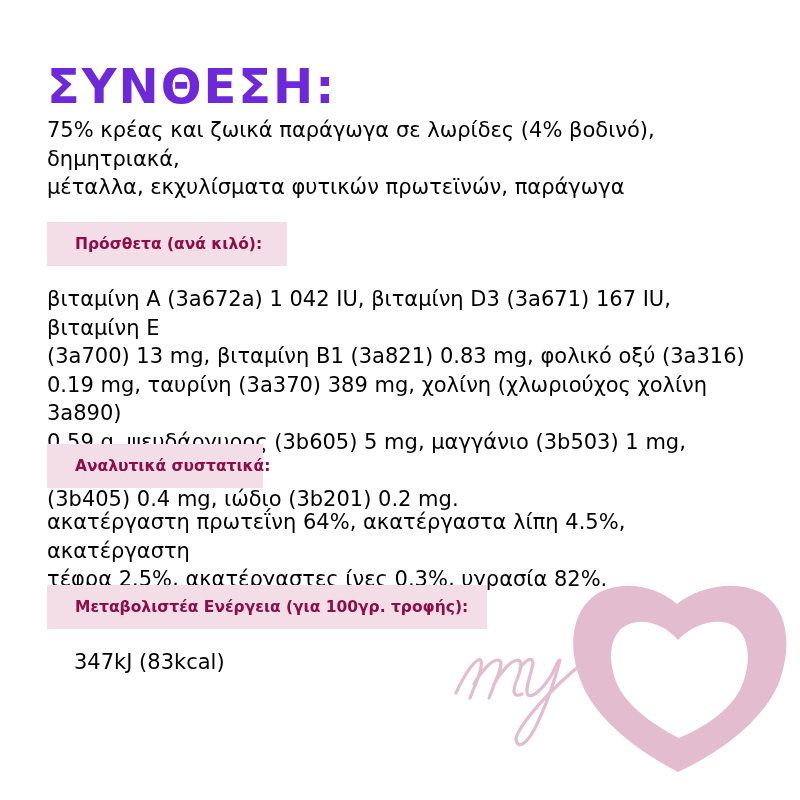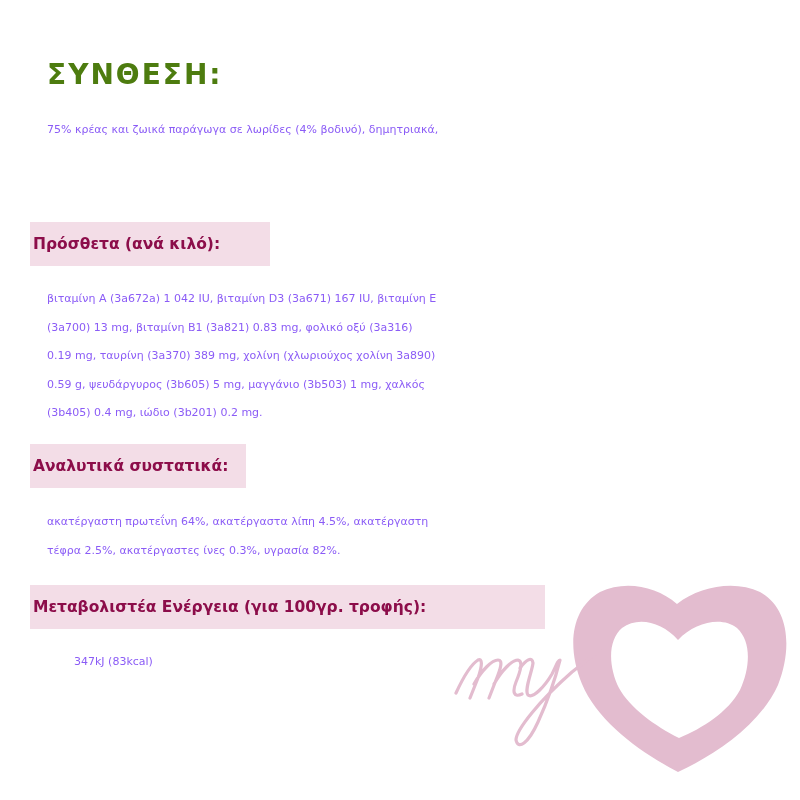--- a/index.html
+++ b/index.html
@@ -4,51 +4,52 @@
   <style>
     html, body { margin: 0; padding: 0; }
     body {
       width: 800px; height: 800px; background: #ffffff; position: relative; overflow: hidden;
       font-family: "DejaVu Sans", "Liberation Sans", sans-serif;
       color: #222222;
     }
     .title {
       position: absolute; left: 47px; top: 58px;
       font-family: "DejaVu Sans", sans-serif; font-weight: bold;
-      font-size: 28px; letter-spacing: 2px; color: #4d7c0f; margin: 0;
+      font-size: 48px; letter-spacing: 2px; color: #6d28d9; margin: 0;
     }
     .para {
       position: absolute; left: 47px; margin: 0;
-      font-size: 11px; line-height: 28.5px; color: #8b5cf6;
+      font-size: 21px; line-height: 28.5px; color: #000000;
       font-family: "DejaVu Sans", sans-serif;
     }
     .p1 { top: 116px; width: 720px; }
     .p2 { top: 285px; width: 720px; }
     .p3 { top: 508px; width: 720px; }
     .p4 { top: 648px; margin-left: 27px; }
     .label-box {
-      position: absolute; left: 30px; height: 44px;
+      position: absolute; left: 47px; height: 44px;
       background: #f3dde7; box-sizing: border-box;
-      padding: 0 3px; display: flex; align-items: center;
+      padding: 0 28px; display: flex; align-items: center;
       font-family: "DejaVu Sans", sans-serif; font-weight: bold;
       font-size: 15.5px; color: #8c0d4a; white-space: nowrap;
     }
     .b1 { top: 222px; width: 240px; }
     .b2 { top: 444px; width: 216px; }
-    .b3 { top: 585px; width: 515px; }
+    .b3 { top: 585px; width: 440px; }
     .logo { position: absolute; left: 440px; top: 570px; width: 360px; height: 230px; }
     .line { display: block; }
   </style>
 </head>
 <body>
 
 <h1 class="title">ΣΥΝΘΕΣΗ:</h1>
 
 <p class="para p1">
   <span class="line">75% κρέας και ζωικά παράγωγα σε λωρίδες (4% βοδινό), δημητριακά,</span>
+  <span class="line">μέταλλα, εκχυλίσματα φυτικών πρωτεϊνών, παράγωγα</span>
 </p>
 
 <div class="label-box b1">
   <span>Πρόσθετα (ανά κιλό):</span>
 </div>
 
 <p class="para p2">
   <span class="line">βιταμίνη A (3a672a) 1 042 IU, βιταμίνη D3 (3a671) 167 IU, βιταμίνη E</span>
   <span class="line">(3a700) 13 mg, βιταμίνη B1 (3a821) 0.83 mg, φολικό οξύ (3a316)</span>
   <span class="line">0.19 mg, ταυρίνη (3a370) 389 mg, χολίνη (χλωριούχος χολίνη 3a890)</span>

